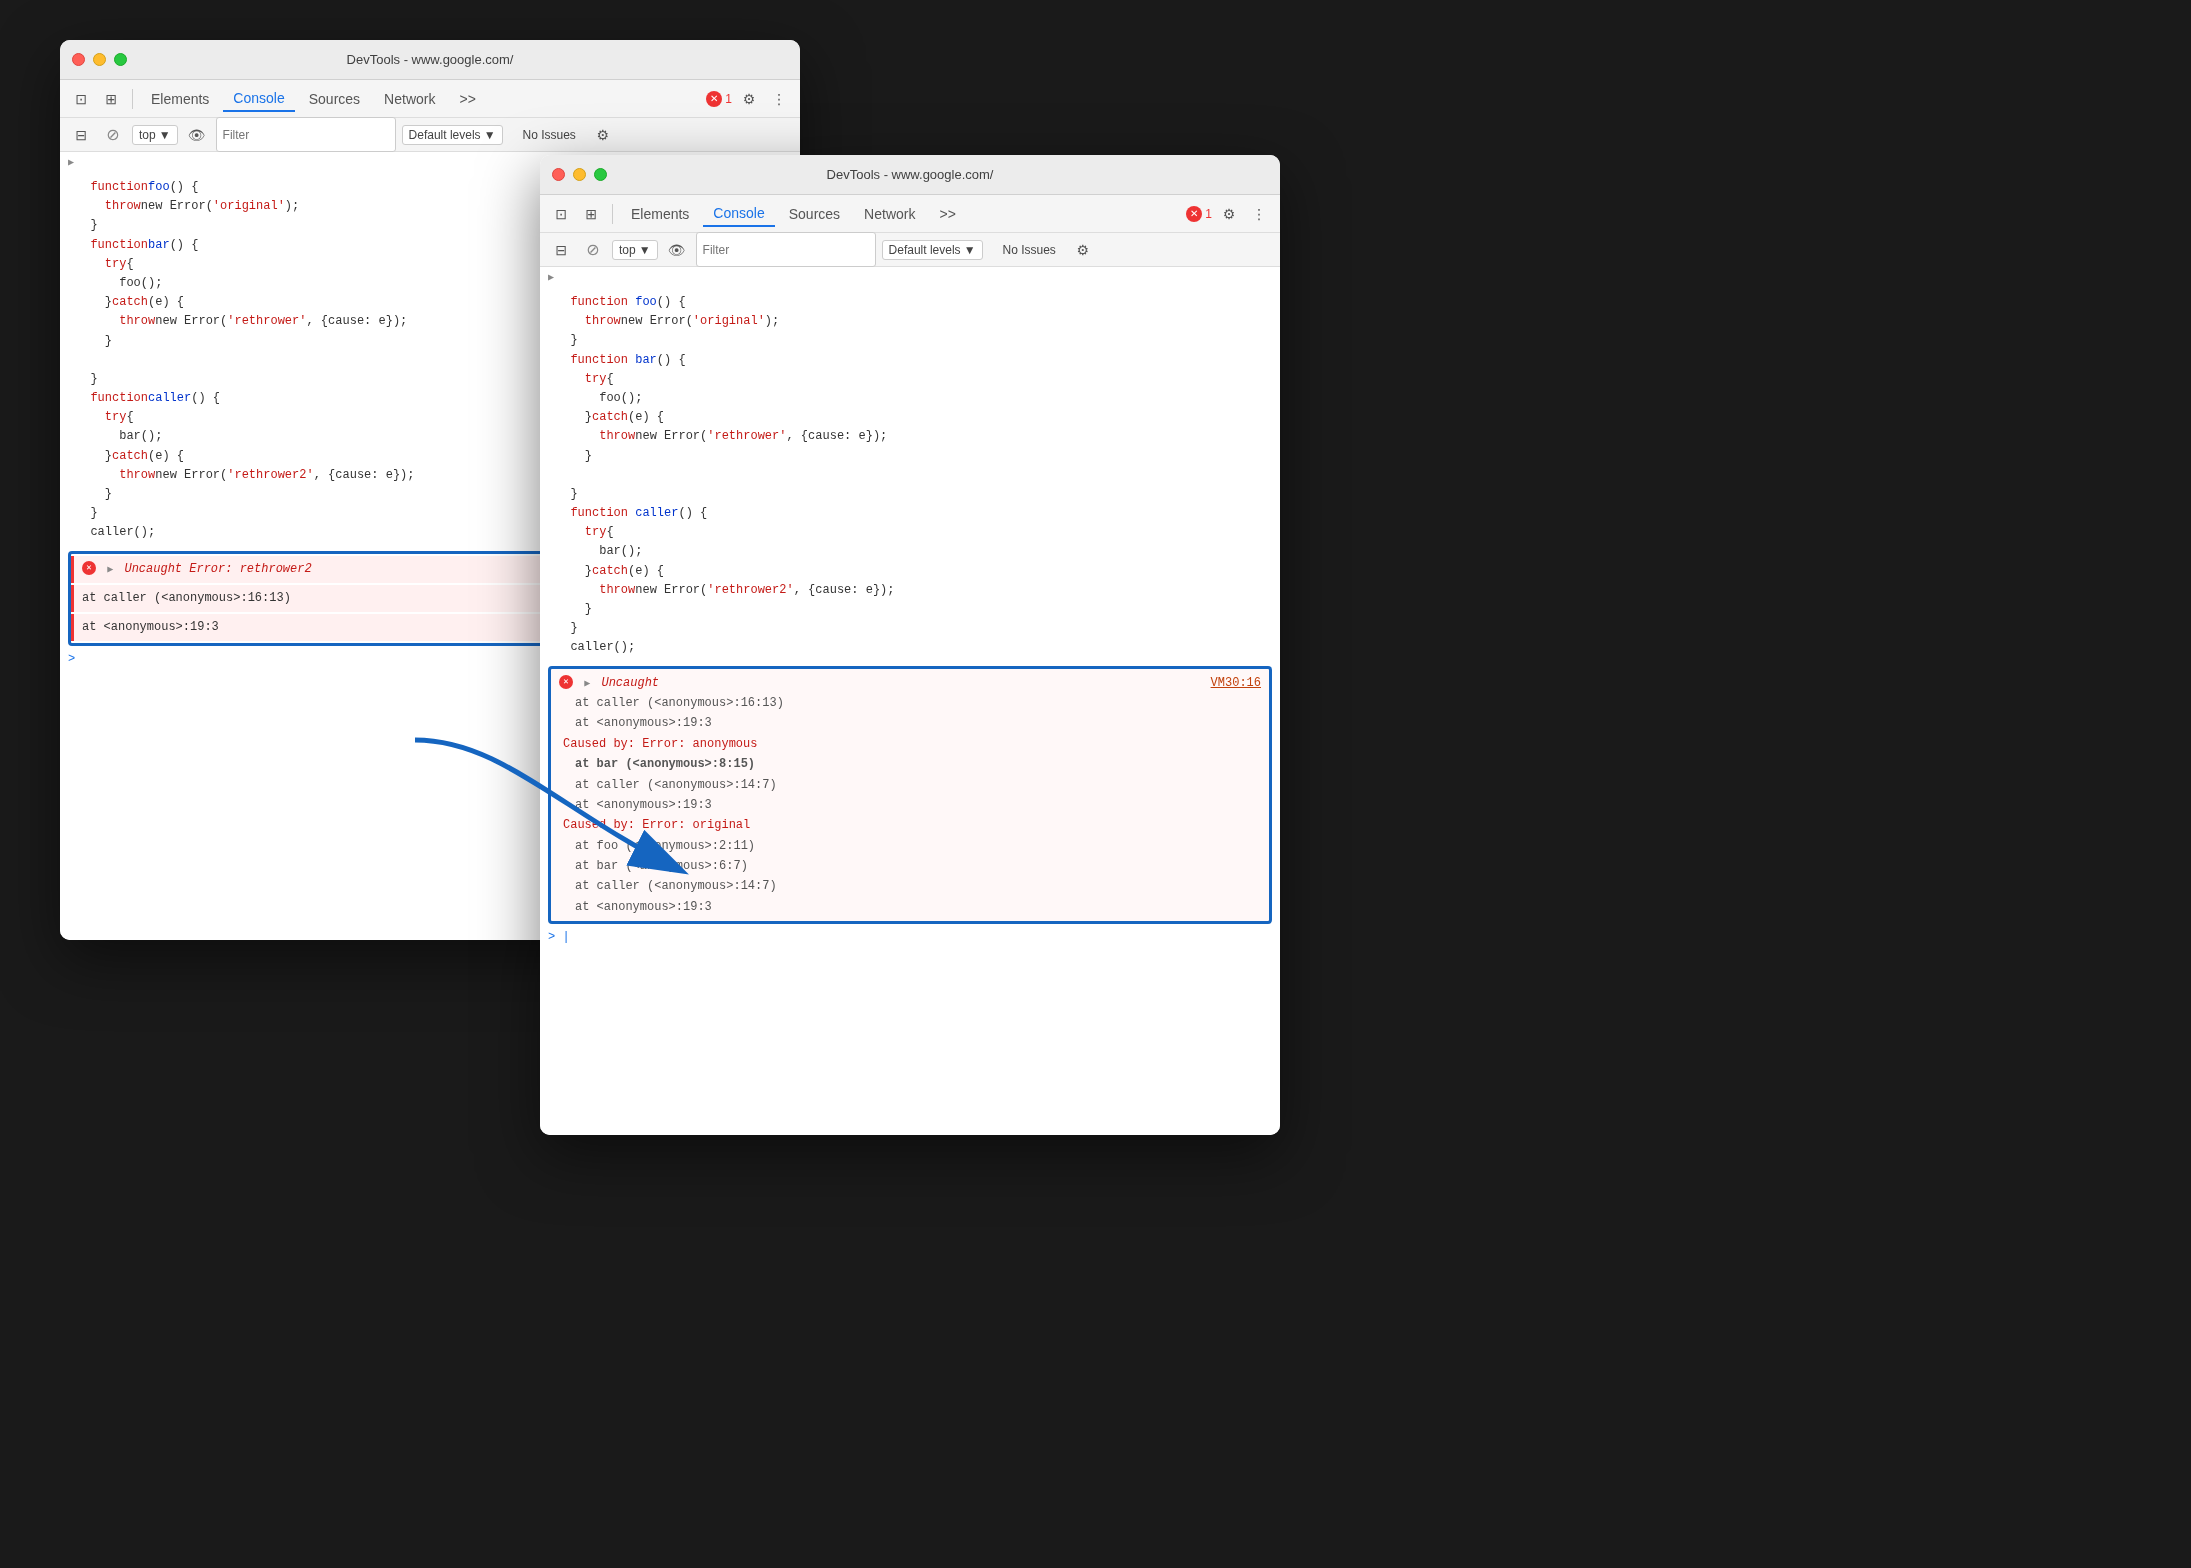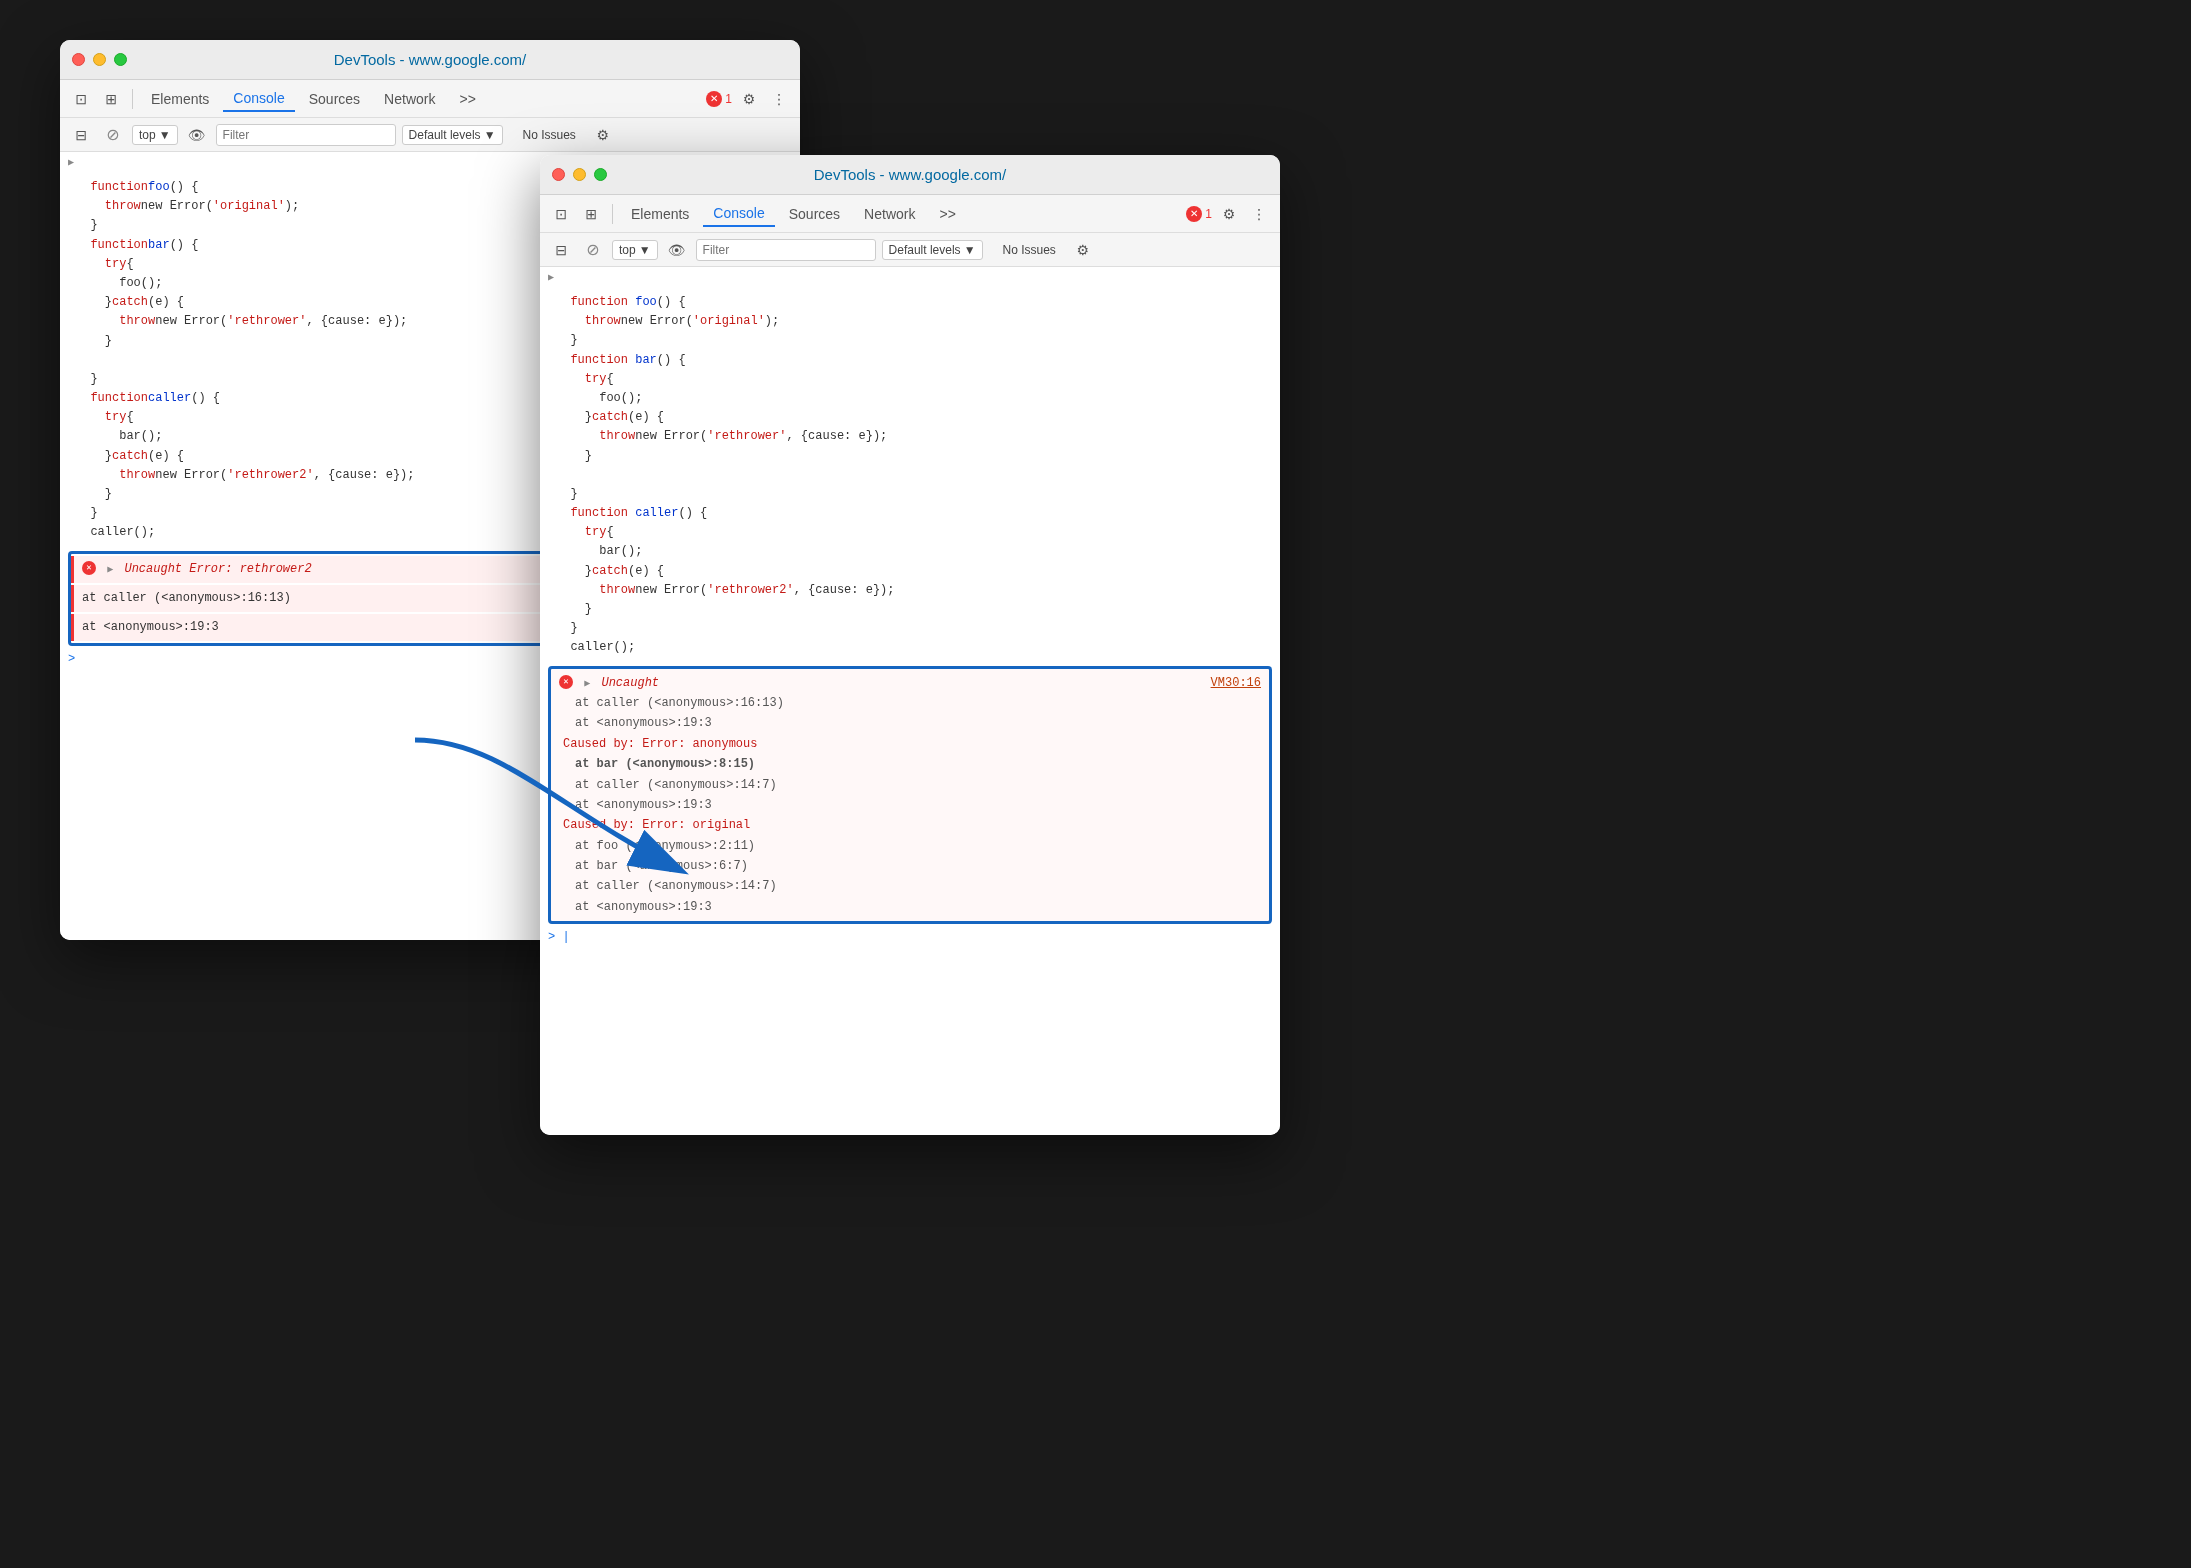--- a/index.html
+++ b/index.html
@@ -60,22 +60,22 @@
       display: inline-block;
     }
     .tl-red { background: #ff5f57; border: 1px solid #e0443e; }
     .tl-yellow { background: #febc2e; border: 1px solid #d4a017; }
     .tl-green { background: #28c840; border: 1px solid #1aab29; }
 
     .window-title {
       position: absolute;
       left: 50%;
       transform: translateX(-50%);
-      font-size: 15px;
-      color: #0369a1;
+      font-size: 13px;
+      color: #404040;
       font-weight: 500;
     }
 
     
     .toolbar {
       background: #f5f5f5;
       border-bottom: 1px solid #ddd;
       height: 38px;
       display: flex;
       align-items: center;
@@ -124,21 +124,21 @@
       display: flex;
       align-items: center;
       padding: 0 8px;
       gap: 6px;
       font-size: 12px;
     }
 
     .filter-input {
       flex: 1;
       max-width: 180px;
-      height: 22px;
+      height: 35px;
       border: 1px solid #ccc;
       border-radius: 3px;
       padding: 0 6px;
       font-size: 12px;
       background: #fff;
       color: #3b82f6;
     }
 
     .dropdown-btn {
       display: flex;

